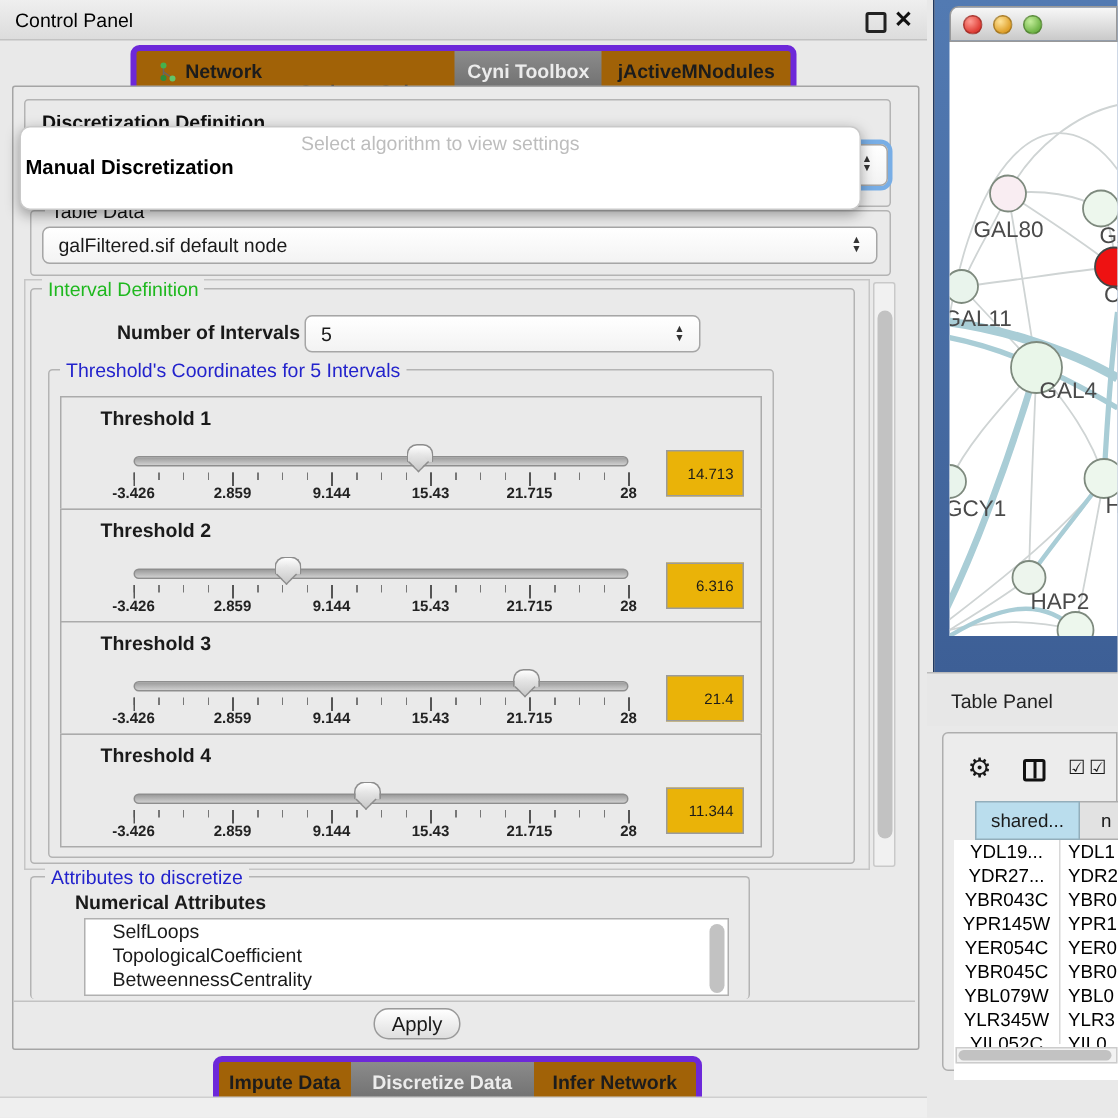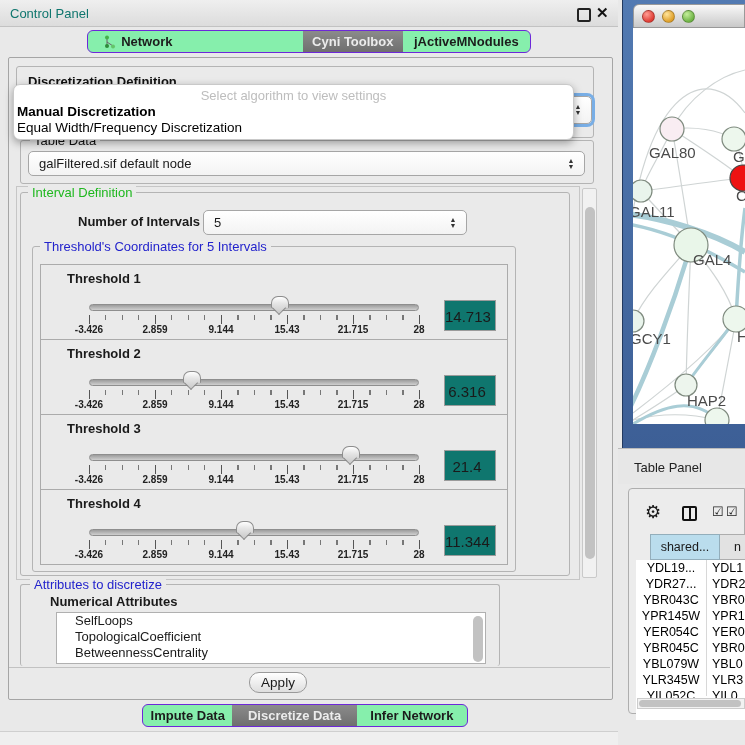--- a/index.html
+++ b/index.html
@@ -1,26 +1,26 @@
 <!DOCTYPE html>
 <html><head>
 <meta charset="utf-8">
 <style>
   html,body{margin:0;padding:0;width:745px;height:745px;overflow:hidden;
     background:#e9e9e9;font-family:"Liberation Sans",sans-serif;color:#1a1a1a;}
   .abs{position:absolute;}
   
   .titlebar{left:0;top:0;width:618px;height:26px;background:linear-gradient(#efefef,#dcdcdc);
     border-bottom:1px solid #c2c2c2;}
-  .titletext{left:10px;top:6px;font-size:13px;color:#0f766e;}
+  .titletext{left:10px;top:6px;font-size:13px;color:#000000;}
   .btn-float{left:577px;top:8px;width:10px;height:10px;border:2px solid #222;border-radius:2px;}
   .btn-close{left:596px;top:4px;font-size:15px;font-weight:900;color:#111;}
   
-  .tabbar{height:23px;display:flex;border:1px solid #6d28d9;border-radius:6px;
-    background:#86efac;overflow:hidden;box-sizing:border-box;}
+  .tabbar{height:35px;display:flex;border:4px solid #6d28d9;border-radius:6px;
+    background:#a16207;overflow:hidden;box-sizing:border-box;}
   .tab{display:flex;align-items:center;justify-content:center;font-size:13px;font-weight:bold;
     color:#1c1c1c;box-sizing:border-box;}
   .tab.sep{border-left:1px solid #c6c6c6;margin-top:27px;}
   .tab.sel{background:linear-gradient(#8b8b8b,#6f6f6f);color:#ececec;border-left:none;}
   
   .mainpanel{left:8px;top:57px;width:603px;height:641px;border:1px solid #a5a5a5;
     background:#eaeaea;border-radius:2px;}
   .group{border:1px solid #b4b4b4;border-radius:3px;box-sizing:border-box;}
   .gtitle{position:absolute;background:#eaeaea;padding:0 4px;font-size:13px;white-space:nowrap;}
   .gtitle.green{color:#1fb81f;}
@@ -49,22 +49,22 @@
     background:repeating-linear-gradient(to right,#777 0,#777 1px,transparent 1px,transparent 16.5px);}
   .ticks-maj{position:absolute;left:48px;top:50px;width:331px;height:9px;
     background:repeating-linear-gradient(to right,#555 0,#555 1px,transparent 1px,transparent 66px);}
   .tlab{position:absolute;top:59px;width:56px;text-align:center;font-size:10px;font-weight:bold;color:#222;}
   .thumb{position:absolute;top:31px;width:16px;height:11px;
     background:linear-gradient(#fefefe,#d4d4d4);border:1px solid #8d8d8d;border-bottom:none;
     border-radius:7px 7px 1px 1px;}
   .thumb::after{content:"";position:absolute;left:2.4px;top:6.2px;width:9px;height:9px;
     background:linear-gradient(135deg,#ececec,#c9c9c9);border:1px solid #8d8d8d;
     border-top:none;border-left:none;transform:rotate(45deg);}
-  .valbox{position:absolute;left:403px;top:35px;width:52px;height:31px;background:#0f766e;
-    border:1px solid #9b9b9b;font-size:15px;text-align:center;line-height:31px;
+  .valbox{position:absolute;left:403px;top:35px;width:52px;height:31px;background:#eab308;
+    border:1px solid #9b9b9b;font-size:10px;text-align:right;line-height:31px;
     padding-right:6px;box-sizing:border-box;}
   
   .list{background:#fff;border:1px solid #b0b0b0;overflow:hidden;box-sizing:border-box;}
   .list .item{padding-left:18px;font-size:13px;line-height:16px;}
   .scroll-v{background:#f1f1f1;border:1px solid #c9c9c9;border-radius:2px;box-sizing:border-box;}
   .scroll-thumb{background:#c2c2c2;border-radius:6px;}
   
   .pushbtn{background:linear-gradient(#ffffff,#dedede);border:1px solid #9a9a9a;border-radius:10px;
     font-size:13.5px;text-align:center;box-sizing:border-box;}
   
@@ -120,21 +120,20 @@
 
 <div class="abs group" style="left:16px;top:66px;width:578px;height:72px;"></div>
 <div class="gtitle bold" style="left:24px;top:74px;">Discretization Definition</div>
 <div class="abs combo focusring" style="left:24px;top:96px;width:568px;height:28px;">
   <span class="spinner"></span>
 </div>
 
 <div class="abs popup">
   <div class="ph">Select algorithm to view settings</div>
   <div class="opt1">Manual Discretization</div>
-  <div class="opt2">Equal Width/Frequency Discretization</div>
 </div>
 
 <div class="abs group" style="left:20px;top:140px;width:574px;height:44px;"></div>
 <div class="gtitle" style="left:30px;top:133px;color:#111;">Table Data</div>
 <div class="abs combo" style="left:28px;top:151px;width:557px;height:25px;">
   <span>galFiltered.sif default node</span>
   <span class="spinner"></span>
 </div>
 
 <div class="abs" style="left:16px;top:186px;width:564px;height:394px;border:1px solid #c6c6c6;box-sizing:border-box;"></div>

